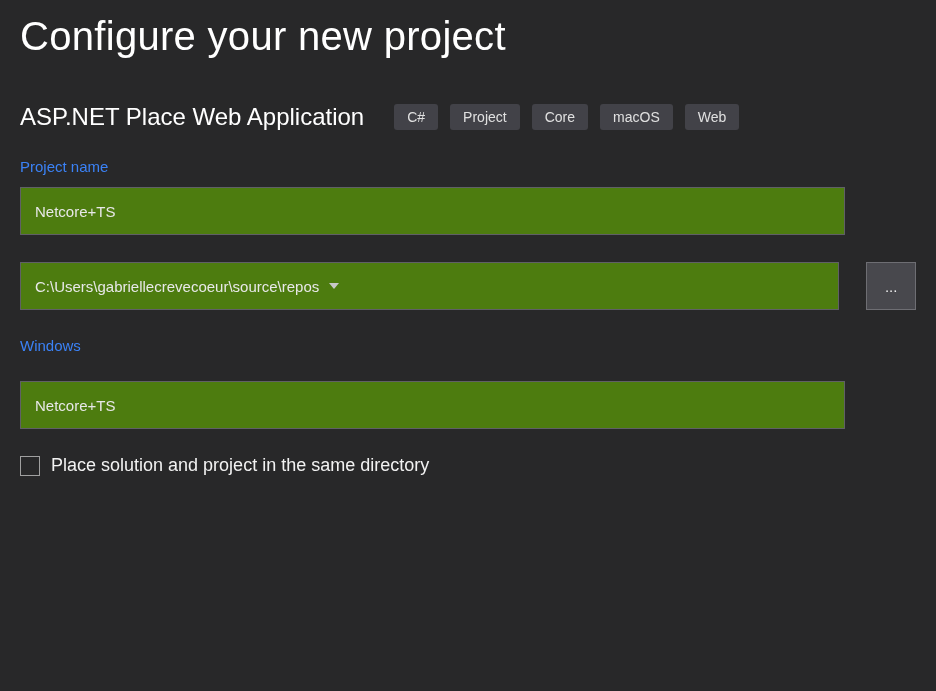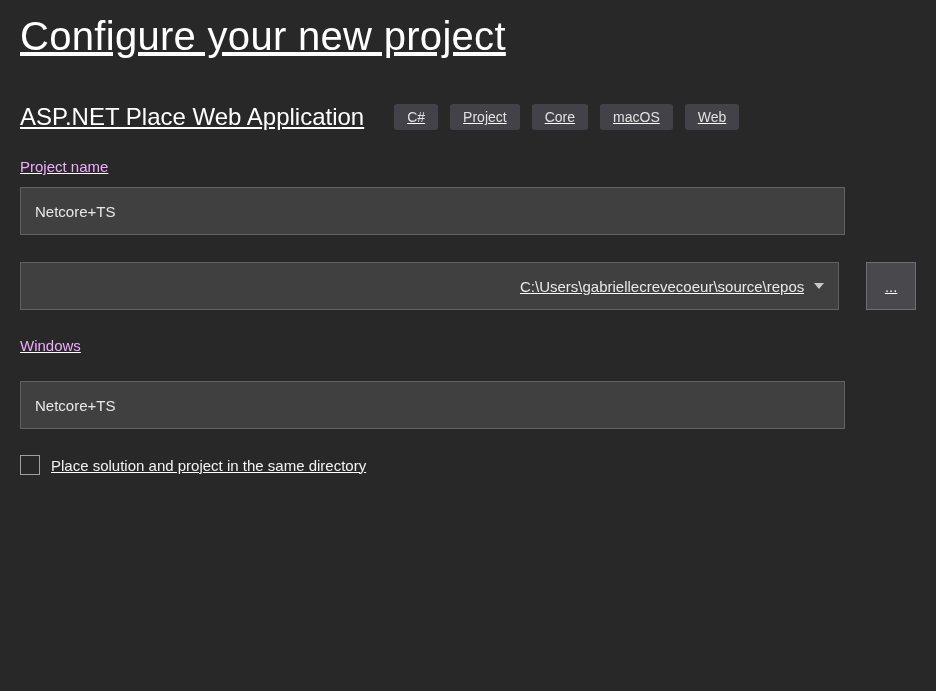--- a/index.html
+++ b/index.html
@@ -10,21 +10,20 @@
     height: 691px;
     background: #282829;
     font-family: "Liberation Sans", sans-serif;
     color: #ffffff;
     overflow: hidden;
   }
   .page {
     padding: 12px 20px 0 20px;
     width: 936px;
     height: 539px;
-    text-decoration: underline;
   }
   .title {
     font-size: 40px;
     font-weight: 300;
     color: #ffffff;
     margin: 2px 0 0 0;
     letter-spacing: 0.3px;
   }
   .template-row {
     margin-top: 44px;
@@ -48,37 +47,37 @@
     line-height: 1;
   }
   .field { margin-top: 27px; }
   .label-row {
     display: flex;
     align-items: center;
     margin-bottom: 12px;
   }
   .field-label {
     font-size: 15px;
-    color: #f0abfc;
+    color: #3b82f6;
   }
   .text-input, .combo {
     width: 825px;
     height: 48px;
-    background: #404040;
+    background: #4d7c0f;
     border: 1px solid #606066;
     color: #e8e8e8;
     font-size: 15px;
     font-family: "Liberation Sans", sans-serif;
     padding: 8px 14px;
     outline: none;
   }
   .combo {
     display: flex;
     align-items: center;
-    justify-content: flex-end;
+    justify-content: flex-start;
     cursor: pointer;
   }
   .combo-text {
     color: #e8e8e8;
     font-size: 15px;
     white-space: nowrap;
     overflow: hidden;
     text-overflow: ellipsis;
   }
   .caret {
@@ -131,21 +130,21 @@
   }
   .checkbox {
     width: 20px;
     height: 20px;
     border: 1px solid #a0a0a0;
     background: transparent;
     margin-right: 11px;
     flex: 0 0 auto;
   }
   .checkbox-label {
-    font-size: 15px;
+    font-size: 18px;
     color: #f2f2f2;
   }
 </style>
 </head>
 <body>
 
 <div class="page">
 
   <h1 class="title">Configure your new project</h1>
 

